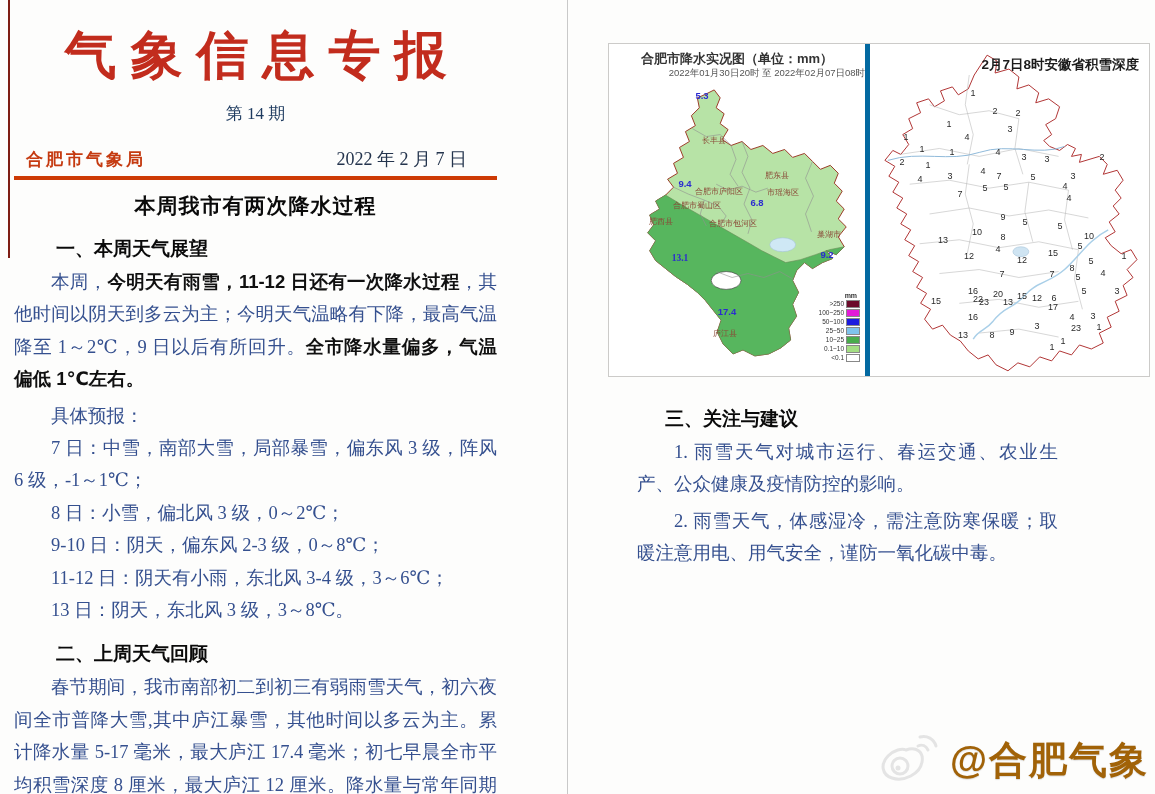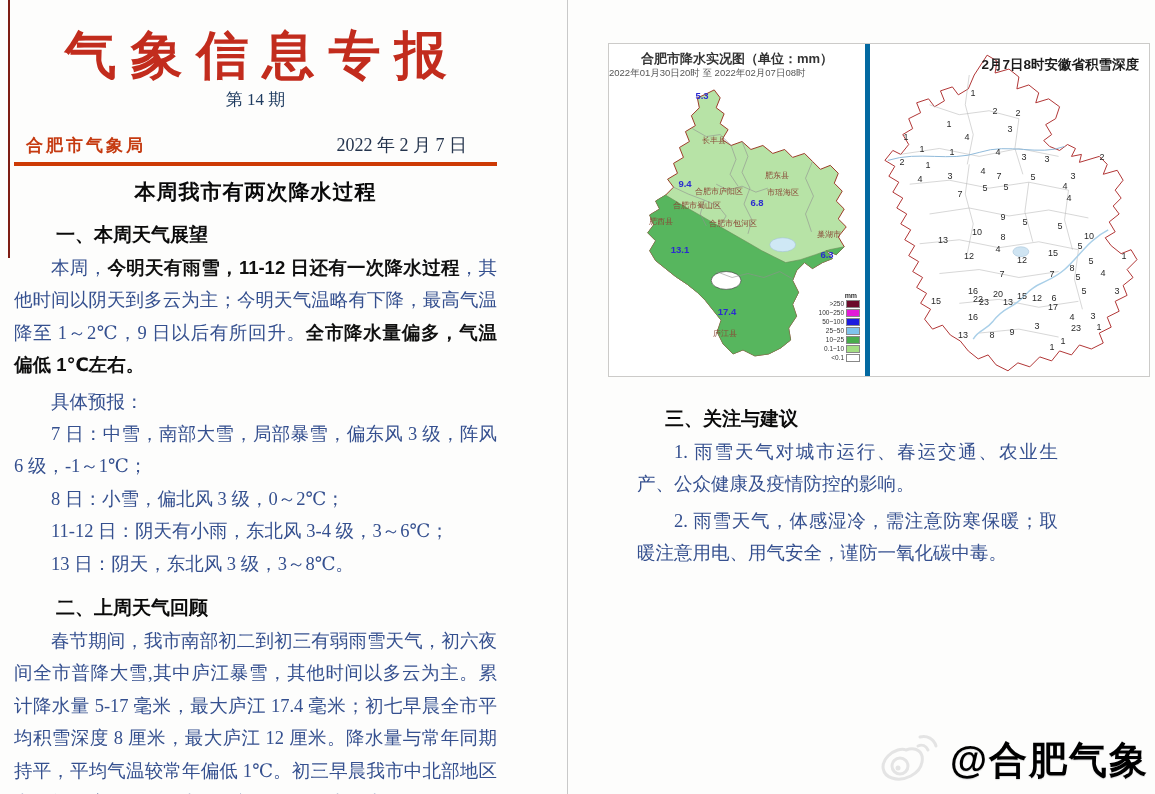--- a/index.html
+++ b/index.html
@@ -5,21 +5,21 @@
   html,body{margin:0;padding:0;background:#e9e9e9;}
   .page{position:relative;width:1155px;height:794px;background:#fdfdfc;overflow:hidden;
         font-family:"Liberation Serif","DejaVu Serif",serif;}
   .left-line{position:absolute;left:8px;top:0;width:2px;height:258px;background:#7e1d14;}
   .divider{position:absolute;left:567px;top:0;width:1px;height:794px;background:#c9c9c9;}
 
   
   .col-left{position:absolute;left:14px;top:16px;width:483px;}
   .masthead{margin-top:10px;text-align:center;font-size:52px;font-weight:bold;color:#c22c1d;
             letter-spacing:14px;text-indent:14px;line-height:60px;}
-  .issue{text-align:center;font-size:17px;color:#1d3a5f;margin-top:2px;}
+  .issue{text-align:center;font-size:17px;color:#1d3a5f;margin-top:16px;}
   .agency-row{display:flex;justify-content:space-between;align-items:baseline;margin-top:22px;padding:0 30px 0 12px;}
   .agency{font-size:17px;font-weight:bold;color:#c53a10;letter-spacing:3px;
           font-family:"Liberation Sans","DejaVu Sans",sans-serif;}
   .date{font-size:18px;color:#24344d;}
   .red-rule{height:4px;background:#cd3a05;margin-top:5px;}
   .doc-title{text-align:center;font-size:21px;font-weight:bold;color:#0a0a0a;margin:12px 0 16px;
              font-family:"Liberation Sans","DejaVu Sans",sans-serif;letter-spacing:1px;}
   h2.sec{font-size:19px;font-weight:bold;color:#0a0a0a;margin:15px 0 0 42px;
          font-family:"Liberation Sans","DejaVu Sans",sans-serif;}
   p.body{font-size:18.5px;line-height:32.4px;color:#35508f;text-align:justify;text-indent:2em;margin:4px 0 0;}
@@ -32,39 +32,39 @@
 
   
   .maps-box{position:absolute;left:608px;top:43px;width:540px;height:332px;background:#fff;
             border:1px solid #cccbc9;display:flex;}
   .map{position:relative;height:100%;}
   .map.precip{width:258px;border-right:5px solid #0369a1;}
   .map.snow{width:281px;}
   .map svg.base{position:absolute;left:0;top:0;width:100%;height:100%;}
   .map-title{position:absolute;top:6px;width:100%;text-align:center;z-index:3;
              font:bold 13px "Liberation Sans","DejaVu Sans",sans-serif;color:#333;}
-  .map-subtitle{position:absolute;top:23px;width:100%;text-align:left;z-index:3;
+  .map-subtitle{position:absolute;top:23px;width:100%;text-align:right;z-index:3;
                 font:9.5px "Liberation Sans","DejaVu Sans",sans-serif;color:#555;}
   .map-title-right{position:absolute;top:12px;right:10px;z-index:3;
                    font:bold 13.5px "Liberation Sans","DejaVu Sans",sans-serif;color:#1c1c1c;}
   .lbl{position:absolute;transform:translate(-50%,-50%);z-index:2;white-space:nowrap;
        font:8px "Liberation Sans","DejaVu Sans",sans-serif;color:#8a4a38;}
   .val{position:absolute;transform:translate(-50%,-50%);z-index:2;white-space:nowrap;
        font:bold 9.5px "Liberation Sans","DejaVu Sans",sans-serif;color:#2b2bd0;}
   .num{position:absolute;transform:translate(-50%,-50%);z-index:2;
        font:9px "Liberation Sans","DejaVu Sans",sans-serif;color:#2a2a2a;}
   .legend{position:absolute;right:5px;bottom:14px;z-index:3;}
   .legend-title{text-align:right;font:bold 7px "Liberation Sans",sans-serif;color:#333;padding-right:3px;}
   .legend-row{display:flex;align-items:center;justify-content:flex-end;gap:2px;height:9px;}
   .legend-row .lab{font:6.5px "Liberation Sans","DejaVu Sans",sans-serif;color:#333;}
   .legend-row .sw{width:14px;height:8px;border:0.5px solid #888;box-sizing:border-box;}
 
   
   .watermark{position:absolute;right:6px;bottom:6px;display:flex;align-items:center;gap:8px;}
-  .wm-text{font:bold 38px "Liberation Sans","DejaVu Sans",sans-serif;color:#000000;letter-spacing:2px;
+  .wm-text{font:bold 38px "Liberation Sans","DejaVu Sans",sans-serif;color:#a16207;letter-spacing:2px;
            text-shadow:0 1px 1px #dcdcdc,0 -1px 1px #fafafa;}
 </style>
 </head>
 <body>
 
 <div class="page">
   <div class="left-line"></div>
   <div class="divider"></div>
 
   <div class="col-left">
@@ -76,20 +76,21 @@
     </div>
     <div class="red-rule"></div>
 
     <div class="doc-title">本周我市有两次降水过程</div>
 
     <h2 class="sec">一、本周天气展望</h2>
     <p class="body" id="para1"><span>本周，</span><span class="hei">今明天有雨雪，11-12 日还有一次降水过程</span><span>，其他时间以阴天到多云为主；今明天气温略有下降，最高气温降至 1～2℃，9 日以后有所回升。</span><span class="hei">全市降水量偏多，气温偏低 1℃左右。</span></p>
     <p class="body">具体预报：</p>
     <p class="body fc">7 日：中雪，南部大雪，局部暴雪，偏东风 3 级，阵风 6 级，-1～1℃；</p>
     <p class="body fc">8 日：小雪，偏北风 3 级，0～2℃；</p>
+    <p class="body fc">9-10 日：阴天，偏东风 2-3 级，0～8℃；</p>
     <p class="body fc">11-12 日：阴天有小雨，东北风 3-4 级，3～6℃；</p>
     <p class="body fc">13 日：阴天，东北风 3 级，3～8℃。</p>
 
     <h2 class="sec">二、上周天气回顾</h2>
     <p class="body">春节期间，我市南部初二到初三有弱雨雪天气，初六夜间全市普降大雪,其中庐江暴雪，其他时间以多云为主。累计降水量 5-17 毫米，最大庐江 17.4 毫米；初七早晨全市平均积雪深度 8 厘米，最大庐江 12 厘米。降水量与常年同期持平，平均气温较常年偏低 1℃。初三早晨我市中北部地区出现能见度低于 500 米，局部不足 200 米的大雾天气。</p>
   </div>
 
   <div class="maps-box">
 
     <div class="map precip">
@@ -128,22 +129,22 @@
           <span class="lbl" style="left: 110px; top: 147px;">合肥市庐阳区</span>
           <span class="lbl" style="left: 174px; top: 148px;">市瑶海区</span>
           <span class="lbl" style="left: 88px; top: 161px;">合肥市蜀山区</span>
           <span class="lbl" style="left: 52px; top: 177px;">肥西县</span>
           <span class="lbl" style="left: 124px; top: 179px;">合肥市包河区</span>
           <span class="lbl" style="left: 220px; top: 190px;">巢湖市</span>
           <span class="lbl" style="left: 116px; top: 289px;">庐江县</span>
           <span class="val" style="left: 93px; top: 51px;">5.3</span>
           <span class="val" style="left: 76px; top: 139px;">9.4</span>
           <span class="val" style="left: 148px; top: 158px;">6.8</span>
-          <span class="val" style="left: 71px; top: 205px;">13.1</span>
-          <span class="val" style="left: 218px; top: 210px;">6.3</span>
+          <span class="val" style="left: 71px; top: 214px; font-family: Liberation Serif, serif;">13.1</span>
+          <span class="val" style="left: 218px; top: 210px;">9.2</span>
           <span class="val" style="left: 118px; top: 267px;">17.4</span>
         </div>
       <div class="legend">
         <div class="legend-title">mm</div>
         <div id="legend-rows">
             <div class="legend-row">
               <span class="lab">&gt;250</span>
               <span class="sw" style="background: rgb(107, 10, 42);"></span>
             </div>
             <div class="legend-row">

